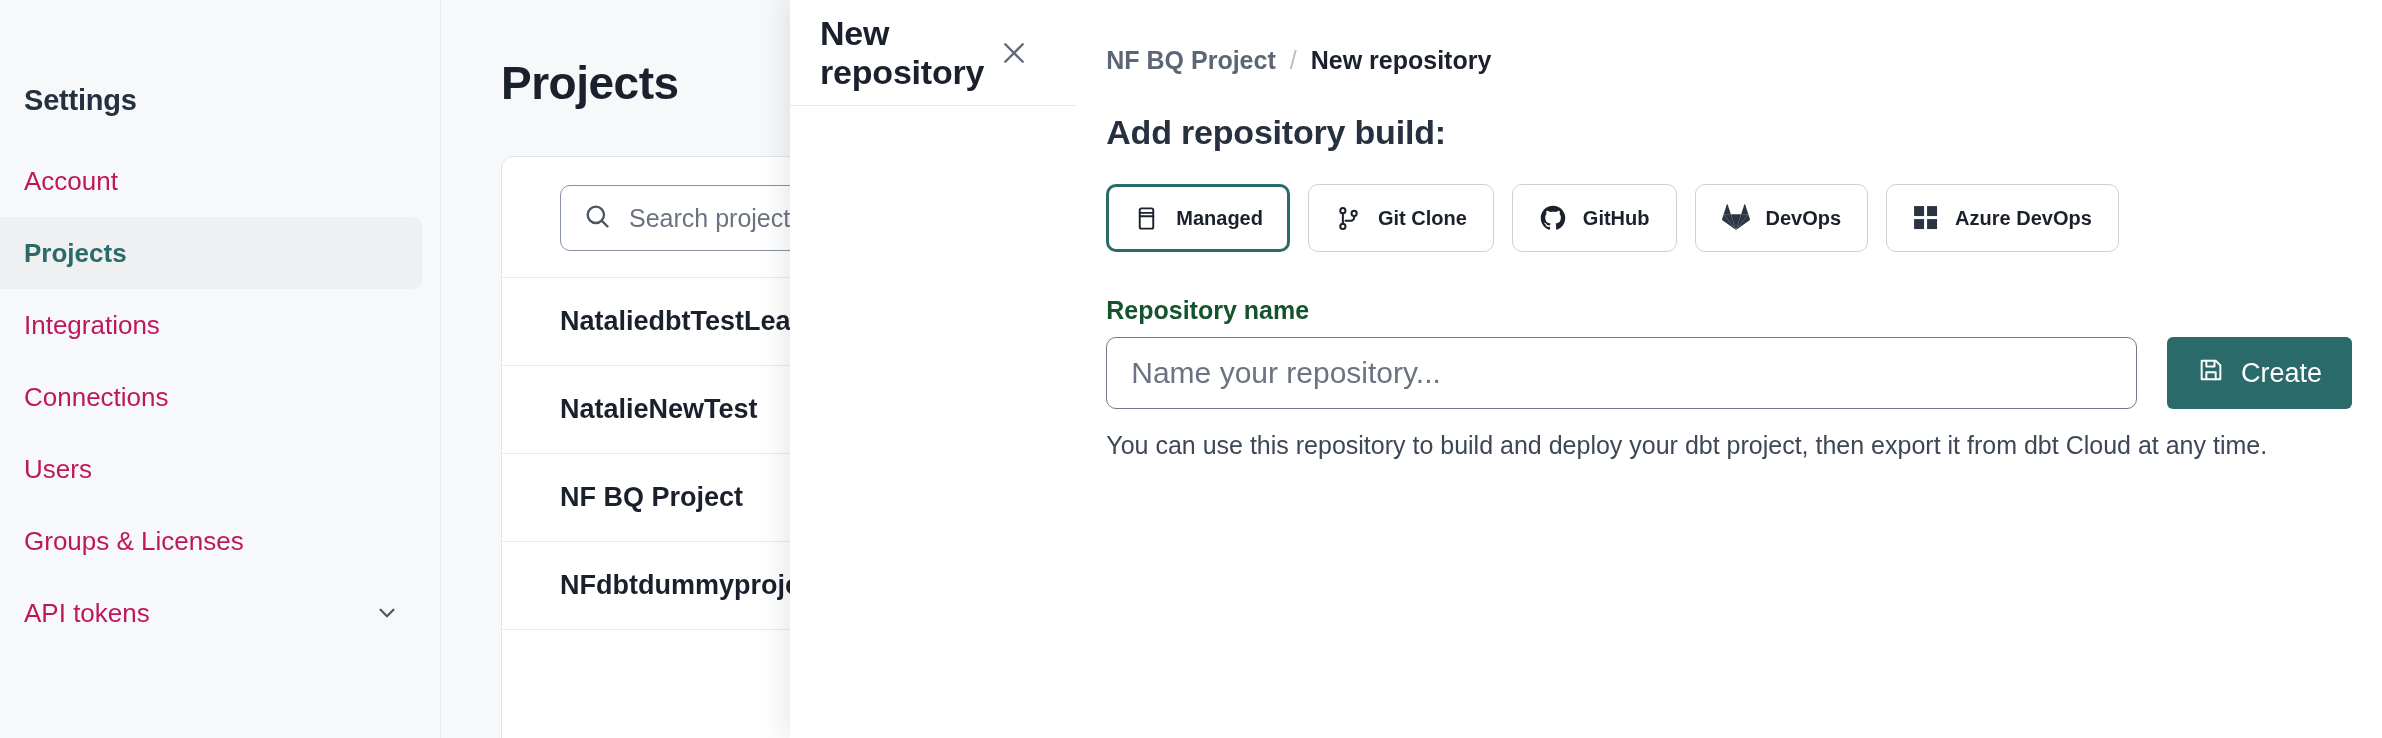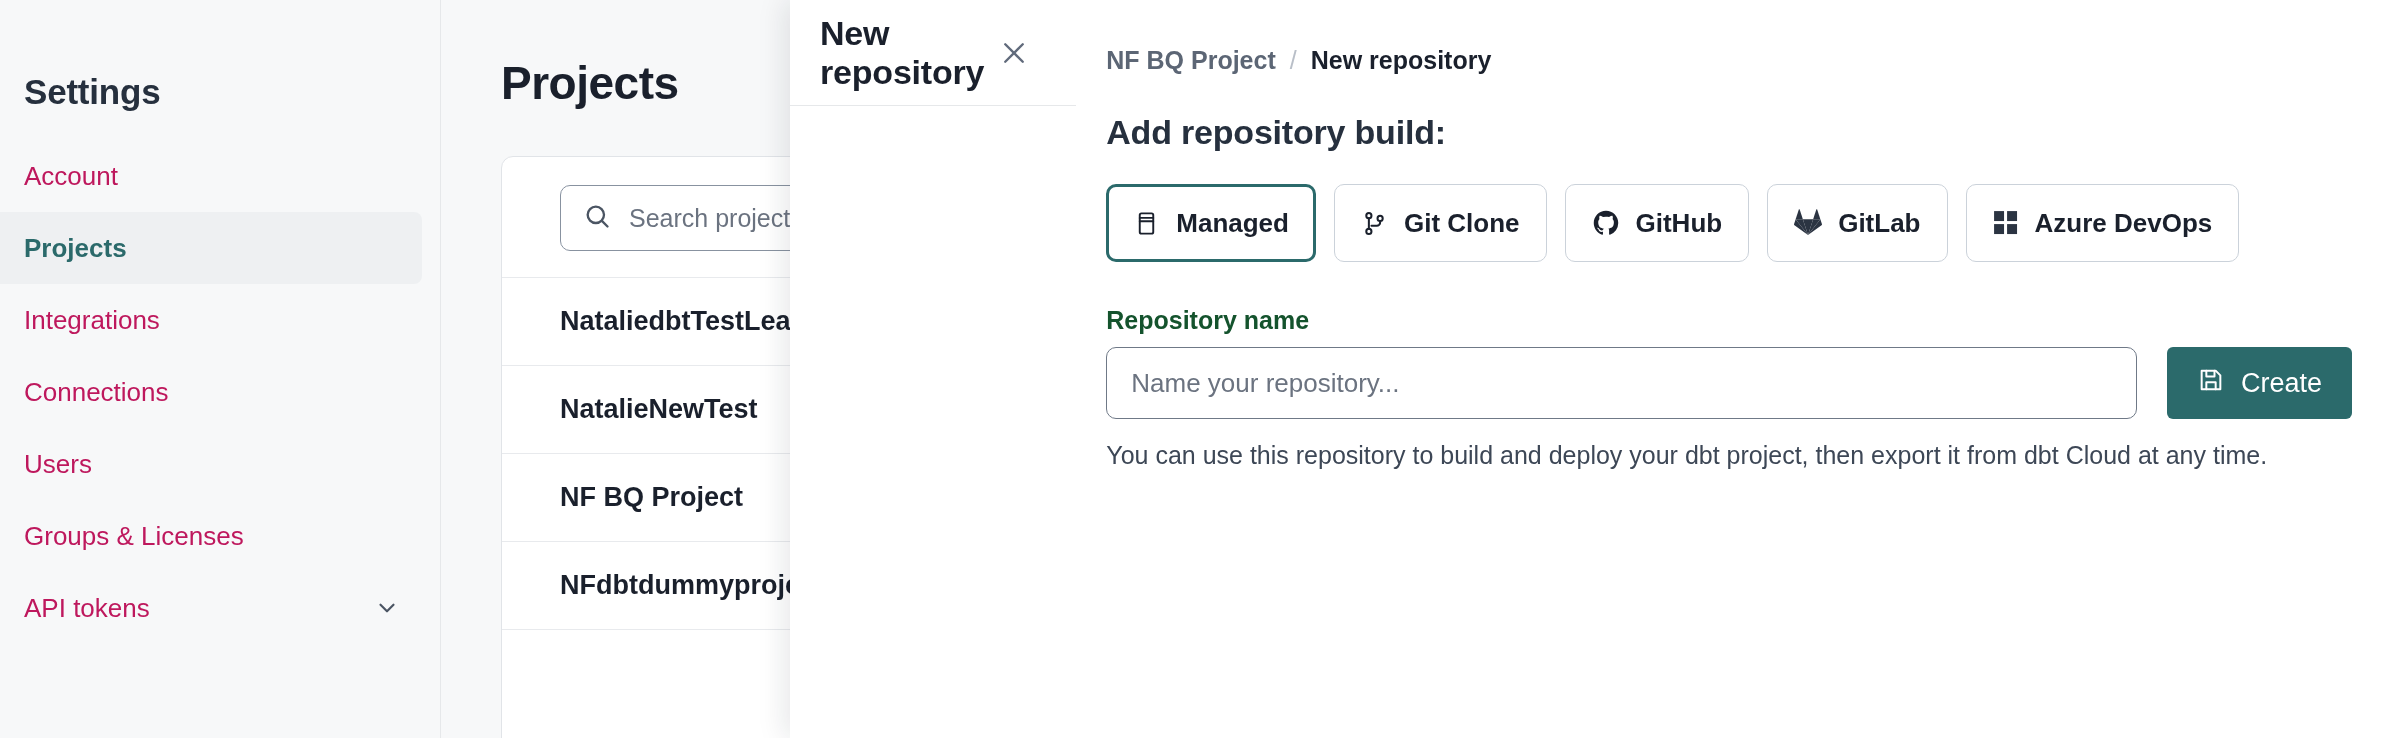--- a/index.html
+++ b/index.html
@@ -22,25 +22,26 @@
   
   #sidebar {
     width: 441px;
     flex: 0 0 441px;
     background: #f7f8f9;
     border-right: 1px solid #e6e8ea;
     padding-top: 72px;
     height: 738px;
   }
   .side-title {
-    font-size: 35px;
+    font-size: 29px;
     font-weight: 700;
     color: #26303e;
     padding: 0 24px 0 24px;
     letter-spacing: -0.2px;
+    margin-top: 12px;
   }
   .side-list { margin-top: 28px; }
   .side-item {
     height: 72px;
     display: flex;
     align-items: center;
     padding-left: 24px;
     font-size: 26px;
     color: #be185d;
     cursor: pointer;
@@ -178,29 +179,29 @@
     color: #26303e;
     letter-spacing: -0.2px;
   }
 
   .tab-row {
     margin-top: 32px;
     display: flex;
     gap: 18px;
   }
   .tab {
-    height: 78px;
+    height: 68px;
     border: 1px solid #cbd2da;
     border-radius: 10px;
     background: #fff;
     display: flex;
     align-items: center;
     gap: 16px;
     padding: 0 26px;
-    font-size: 26px;
+    font-size: 20px;
     font-weight: 700;
     color: #1a202c;
     cursor: pointer;
     white-space: nowrap;
   }
   .tab.selected {
     border: 3px solid #2b6a6b;
     padding: 0 24px;
   }
   .tab svg { display: block; flex: 0 0 auto; }
@@ -218,21 +219,21 @@
     gap: 30px;
   }
   .text-input {
     flex: 1 1 auto;
     height: 72px;
     border: 1px solid #6f7987;
     border-radius: 10px;
     display: flex;
     align-items: center;
     padding: 16px 24px;
-    font-size: 26px;
+    font-size: 30px;
     color: #6b7380;
     background: #fff;
     max-width: 1344px;
   }
   .create-btn {
     flex: 0 0 auto;
     height: 72px;
     background: #2b6a6b;
     color: #ffffff;
     border: none;
@@ -393,21 +394,21 @@
           <svg width="28" height="28" viewBox="0 0 24 24" fill="#2b3442">
             <path d="M12 22.3 16.4 8.8H7.6L12 22.3z"></path>
             <path d="M12 22.3 7.6 8.8H1.4L12 22.3z"></path>
             <path d="M1.4 8.8 .07 12.9a.9.9 0 0 0 .33 1.01L12 22.3 1.4 8.8z"></path>
             <path d="M1.4 8.8h6.2L4.94 .6c-.14-.42-.73-.42-.87 0L1.4 8.8z"></path>
             <path d="M12 22.3 16.4 8.8h6.2L12 22.3z"></path>
             <path d="M22.6 8.8l1.33 4.1a.9.9 0 0 1-.33 1.01L12 22.3 22.6 8.8z"></path>
             <path d="M22.6 8.8h-6.2L19.06.6c.14-.42.73-.42.87 0l2.67 8.2z"></path>
           </svg>
         </span>
-        <span>GitLab</span>
+        <span>DevOps</span>
       </button>
 
       <button class="tab">
         <span>
           <svg width="26" height="26" viewBox="0 0 24 24" fill="#2b3442">
             <rect x="1" y="1" width="9.2" height="9.2"></rect>
             <rect x="13" y="1" width="9.2" height="9.2"></rect>
             <rect x="1" y="13" width="9.2" height="9.2"></rect>
             <rect x="13" y="13" width="9.2" height="9.2"></rect>
           </svg>

